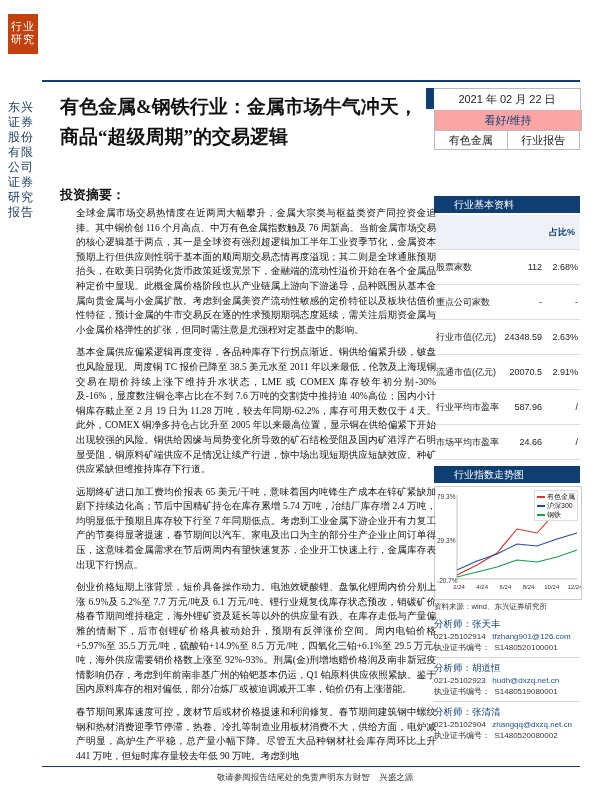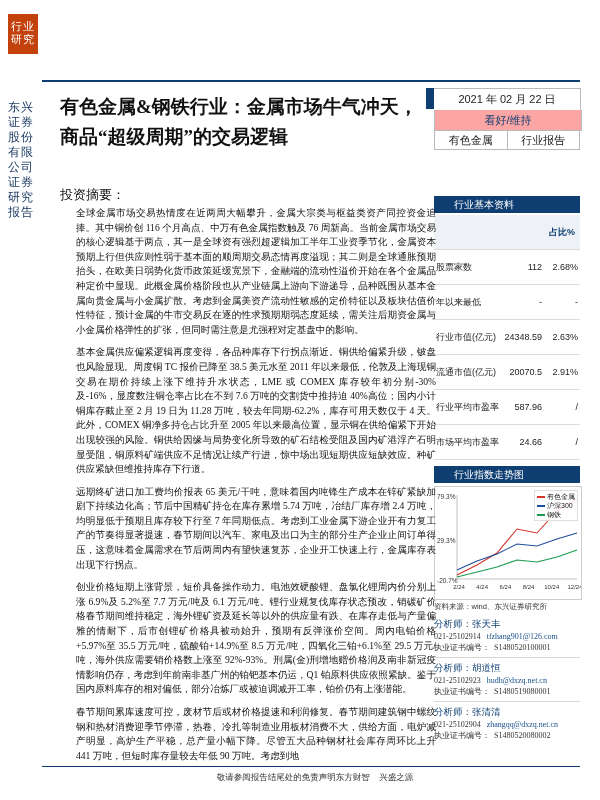--- a/index.html
+++ b/index.html
@@ -79,21 +79,21 @@
   
   .title-area{
     position:absolute;left:60px;top:92px;width:360px;
   }
   .doc-title{
     font-size:19px;font-weight:bold;line-height:30px;color:#111;
     font-family:"Liberation Serif", serif;
   }
   .abstract-label{
     position:absolute;left:60px;top:186px;
-    font-size:13px;font-weight:normal;color:#111;
+    font-size:13px;font-weight:bold;color:#111;
   }
 
   
   .rt-date{
     position:absolute;left:434px;top:88px;width:146px;height:21px;
     border:1px solid #b9b9b9;border-left:none;
     font-size:11px;line-height:21px;text-align:center;color:#222;
     font-family:"Liberation Sans", sans-serif;
   }
   .rt-date:before{
@@ -151,21 +151,21 @@
   }
   .chart-legend i{display:inline-block;width:8px;height:2px;vertical-align:middle;margin-right:2px;}
   .chart-src{
     font-size:7.5px;color:#333;margin-top:2px;
     font-family:"Liberation Sans", sans-serif;
   }
 
   
   .ana{margin-top:5px;}
   .ana .nm{font-size:9.5px;color:#0f3f72;font-family:"Liberation Sans", sans-serif;line-height:14px;}
-  .ana .ln{font-size:8px;color:#333;font-family:Liberation Serif, serif;line-height:11px;}
+  .ana .ln{font-size:8px;color:#333;font-family:Liberation Sans, sans-serif;line-height:11px;}
   .ana .eml{color:#1a4f8a;}
   .ana .sep{border-top:1px solid #d6d6d6;margin:4px 0 3px 0;}
 
   
   .body-col{
     position:absolute;left:76px;top:206px;width:360px;
     font-size:9.6px;line-height:14.6px;text-align:justify;color:#111;
     font-family:"Liberation Serif", serif;
   }
   .body-col p{margin:0 0 8px 0;}
@@ -213,21 +213,21 @@
             <td class="l"></td>
             <td class="c2"></td>
             <td class="c3">占比%</td>
           </tr>
           <tr>
             <td>股票家数</td>
             <td class="c2">112</td>
             <td class="c3">2.68%</td>
           </tr>
           <tr>
-            <td>年以来最低</td>
+            <td>重点公司家数</td>
             <td class="c2">-</td>
             <td class="c3">-</td>
           </tr>
           <tr>
             <td>行业市值(亿元)</td>
             <td class="c2">24348.59</td>
             <td class="c3">2.63%</td>
           </tr>
           <tr>
             <td>流通市值(亿元)</td>

